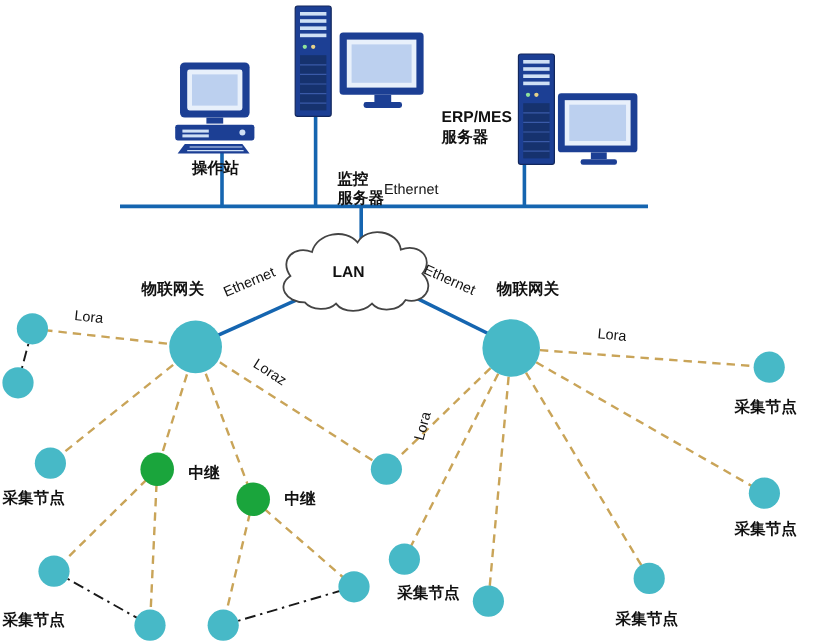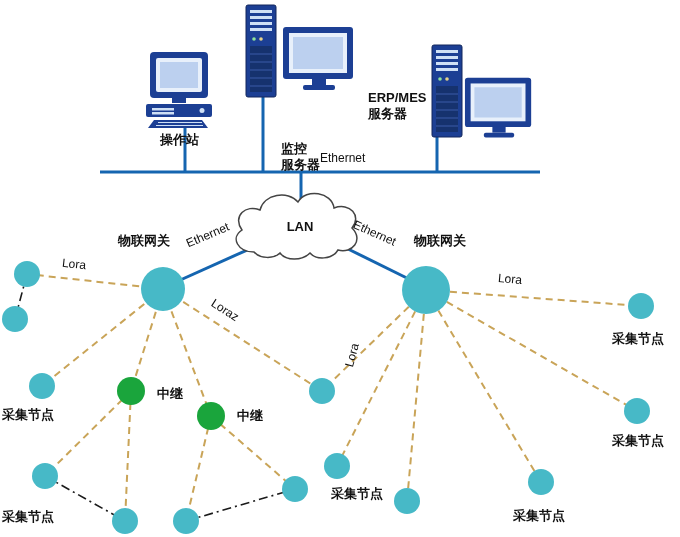--- a/index.html
+++ b/index.html
@@ -12,21 +12,21 @@
   .icon{position:absolute;z-index:2;}
   .lbl{
     position:absolute;z-index:3;font-size:13px;font-weight:bold;color:#111;
     white-space:nowrap;line-height:1.25;
   }
   .lbl-s{
     position:absolute;z-index:3;font-size:12px;font-weight:normal;color:#111;
     white-space:nowrap;
   }
   .pre{white-space:pre-line;}
-  .ctr{text-align:center;}
+  .ctr{text-align:left;}
 </style>
 </head>
 <body>
 
 <div id="stage">
 
   <svg id="wires" width="680" height="537" viewBox="0 0 680 537">
 
     <g stroke="#1565b0" stroke-width="3">
       <line x1="100" y1="172" x2="540" y2="172"></line>

